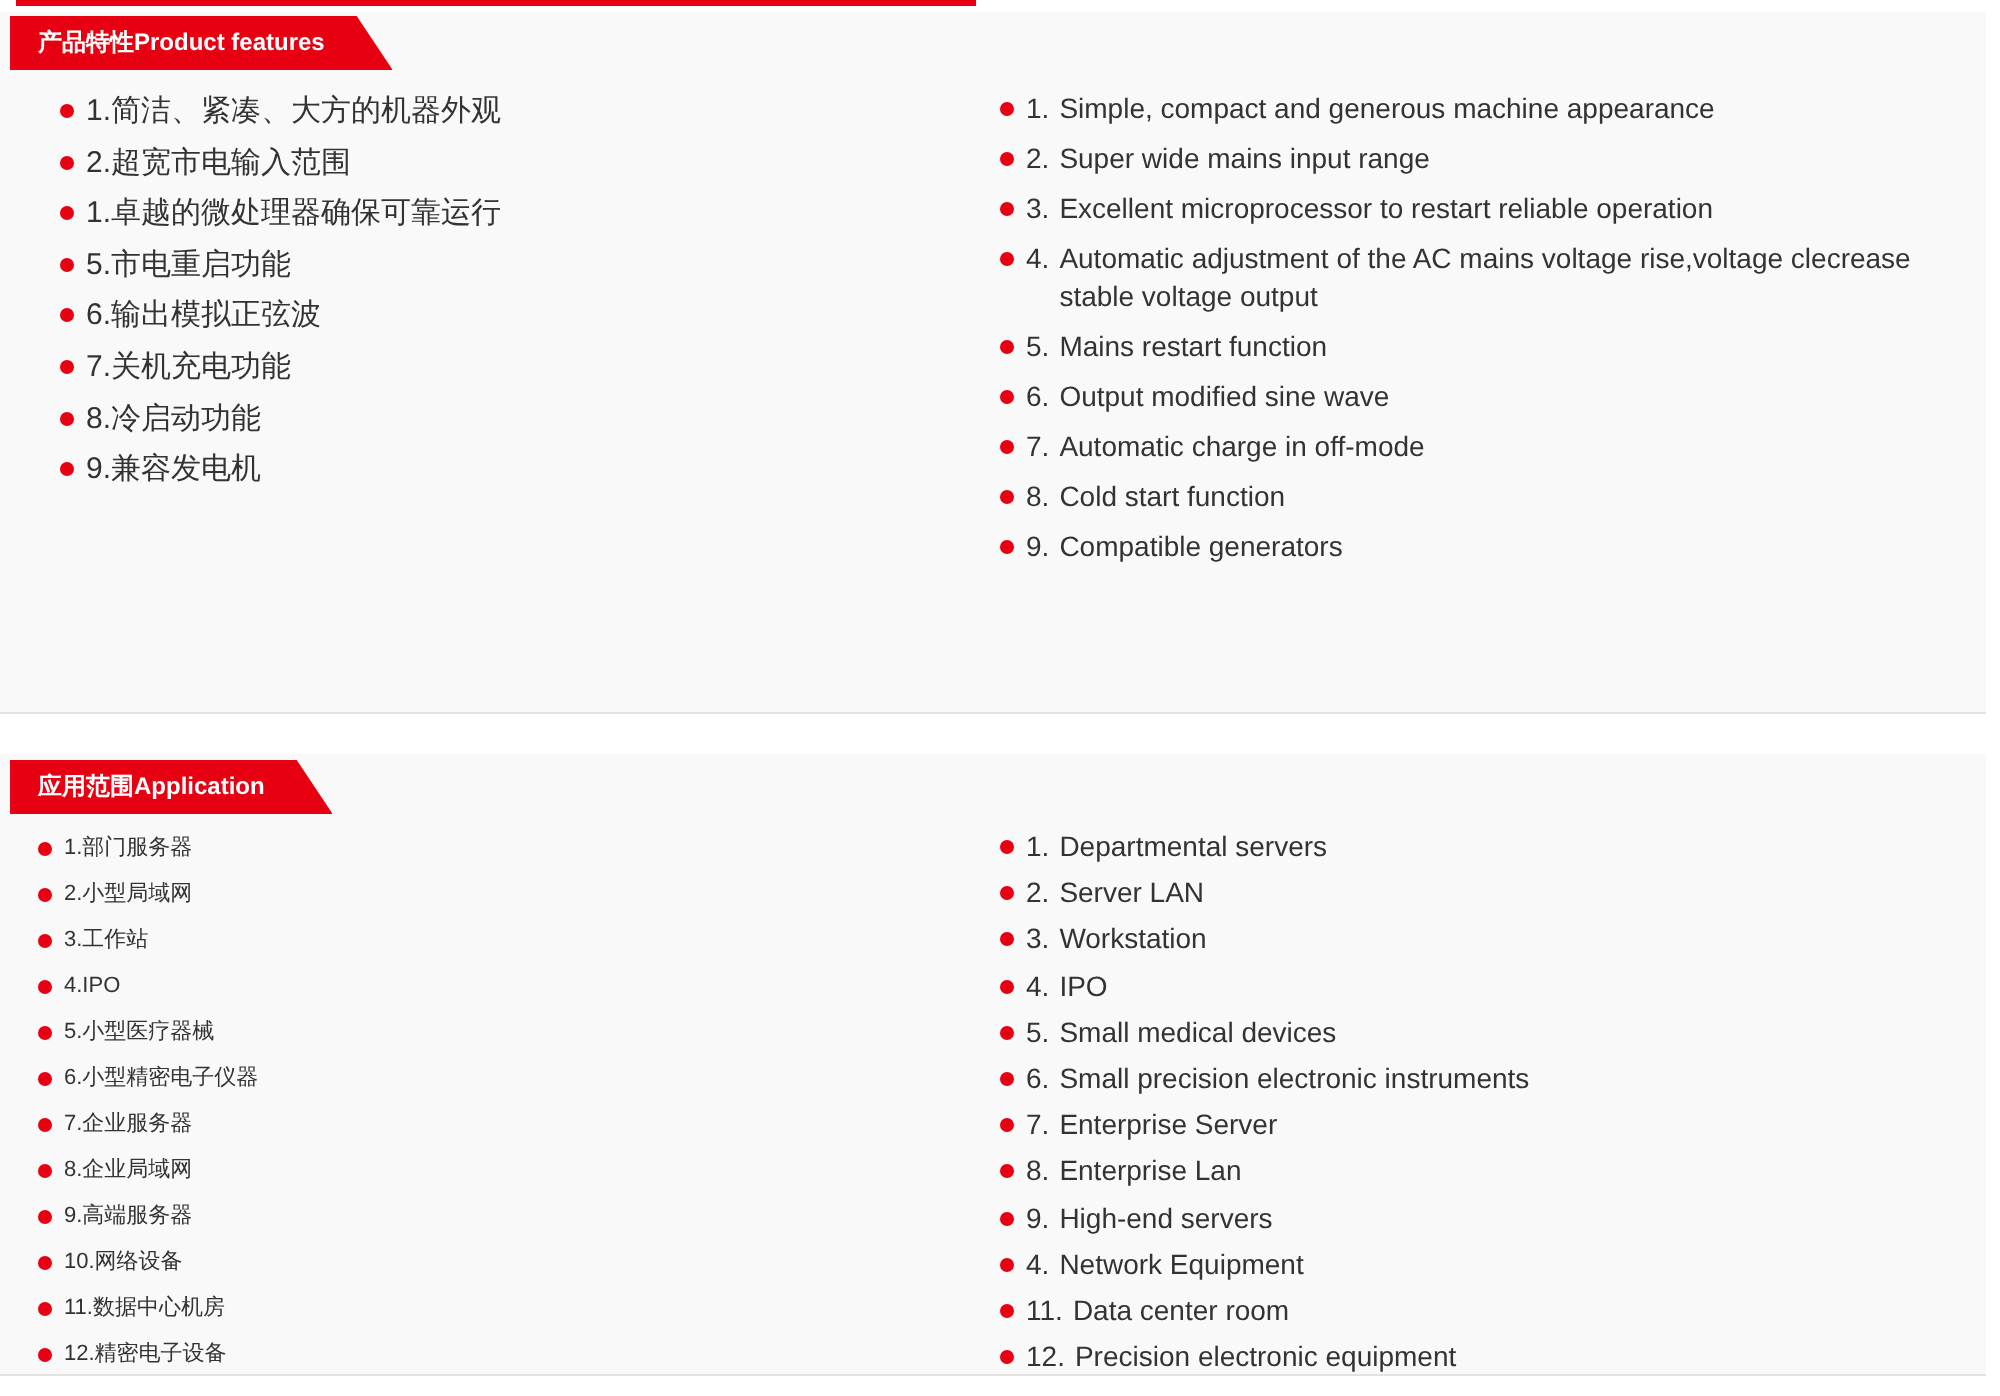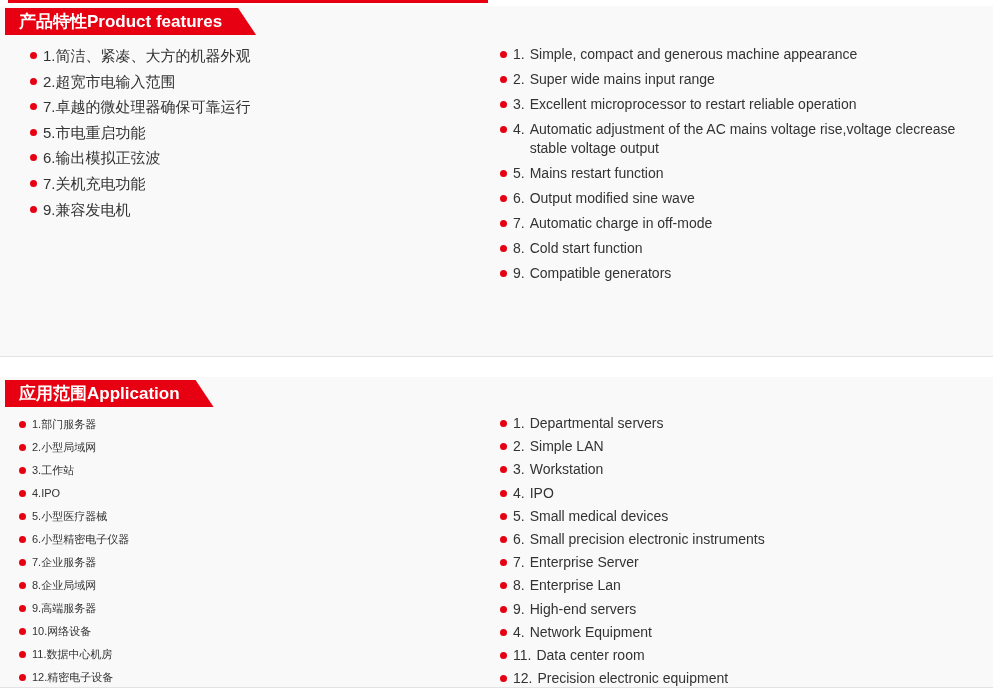--- a/index.html
+++ b/index.html
@@ -34,21 +34,21 @@
   .card-1 { top: 6px; height: 351px; }
   .card-2 { top: 377px; height: 311px; }
   .banner {
     position: absolute;
     left: 5px;
     height: 27px;
     line-height: 27px;
     padding: 0 34px 0 14px;
     background: var(--red);
     color: #ffffff;
-    font-size: 17px;
+    font-size: 12px;
     font-weight: bold;
     white-space: nowrap;
     clip-path: polygon(0 0, calc(100% - 18px) 0, 100% 100%, 0 100%);
   }
   .card-1 .banner { top: 2px; }
   .card-2 .banner { top: 3px; }
   ul.list {
     position: absolute;
     list-style: none;
   }
@@ -91,24 +91,25 @@
 
   <div class="top-strip"></div>
 
   <section class="card card-1">
     <div class="banner">
       <span>产品特性Product features</span>
     </div>
     <ul class="list list-cn-1">
         <li class="item"><span class="bullet"></span><span class="item-text">1.简洁、紧凑、大方的机器外观</span></li>
         <li class="item"><span class="bullet"></span><span class="item-text">2.超宽市电输入范围</span></li>
-        <li class="item"><span class="bullet"></span><span class="item-text">7.卓越的微处理器确保可靠运行</span></li>
+        <li class="item"><span class="bullet"></span><span class="item-text">1.卓越的微处理器确保可靠运行</span></li>
         <li class="item"><span class="bullet"></span><span class="item-text">5.市电重启功能</span></li>
         <li class="item"><span class="bullet"></span><span class="item-text">6.输出模拟正弦波</span></li>
         <li class="item"><span class="bullet"></span><span class="item-text">7.关机充电功能</span></li>
+        <li class="item"><span class="bullet"></span><span class="item-text">8.冷启动功能</span></li>
         <li class="item"><span class="bullet"></span><span class="item-text">9.兼容发电机</span></li>
       </ul>
     <ul class="list list-en-1">
         <li class="item">
           <span class="bullet"></span>
           <span class="item-text en">
             <span class="num">1.</span>
             <span class="txt">Simple, compact and generous machine appearance</span>
           </span>
         </li>
@@ -194,21 +195,21 @@
           <span class="bullet"></span>
           <span class="item-text en">
             <span class="num">1.</span>
             <span class="txt">Departmental servers</span>
           </span>
         </li>
         <li class="item">
           <span class="bullet"></span>
           <span class="item-text en">
             <span class="num">2.</span>
-            <span class="txt">Simple LAN</span>
+            <span class="txt">Server LAN</span>
           </span>
         </li>
         <li class="item">
           <span class="bullet"></span>
           <span class="item-text en">
             <span class="num">3.</span>
             <span class="txt">Workstation</span>
           </span>
         </li>
         <li class="item">

